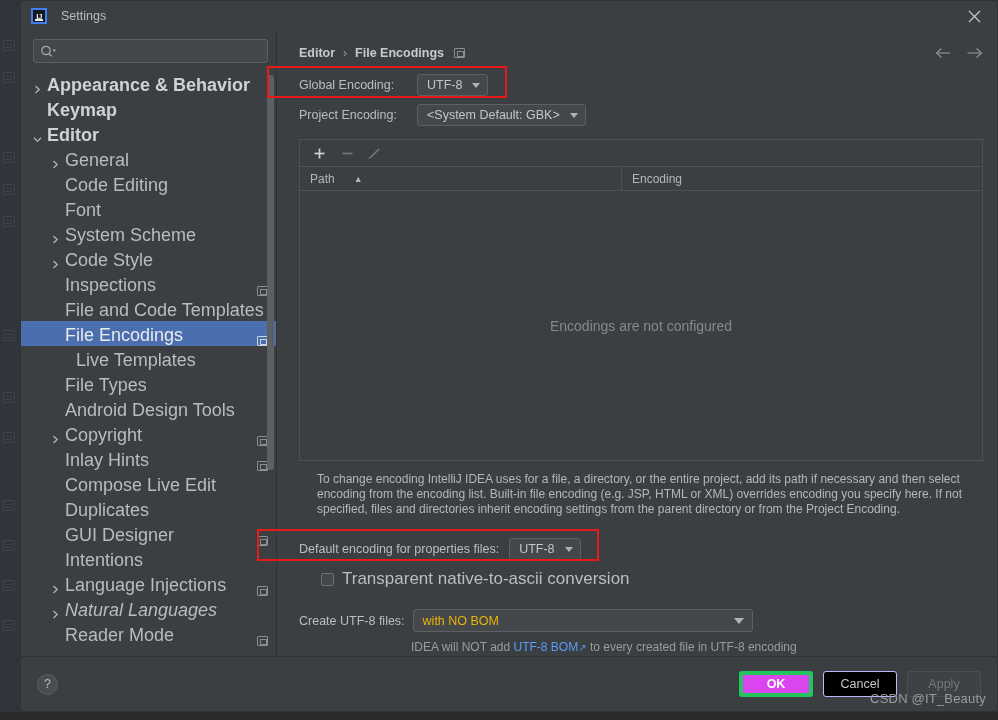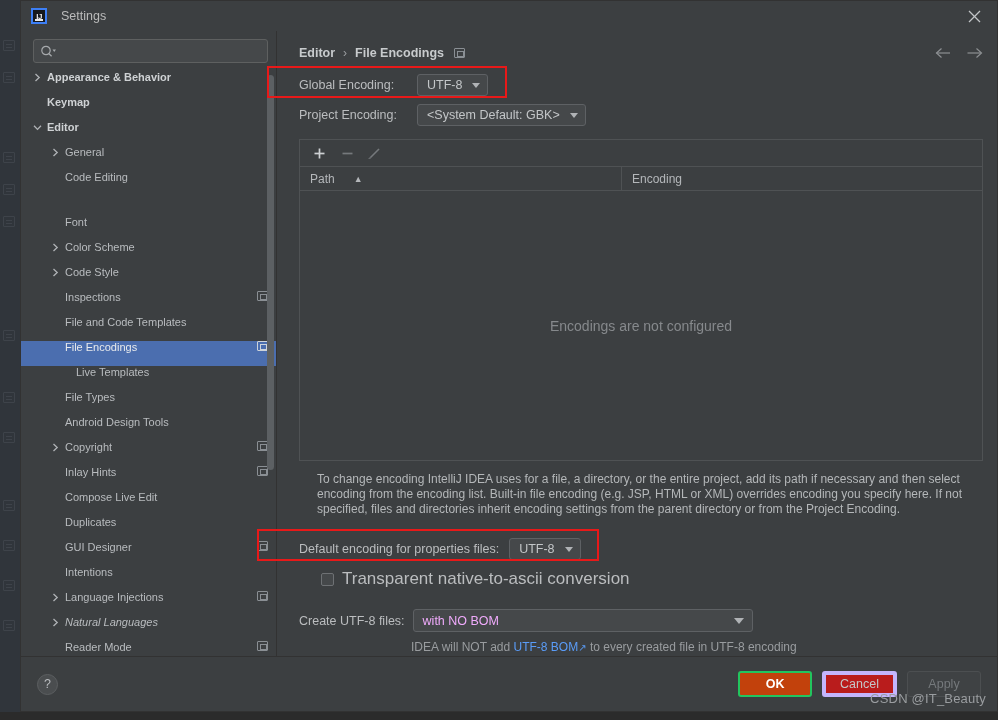--- a/index.html
+++ b/index.html
@@ -90,22 +90,22 @@
     border: 1px solid #5e6060; border-radius: 3px;
     display: flex; align-items: center; padding: 0 6px;
   }
   .search-icon { display: block; }
 
   .tree {
     flex: 1; overflow: hidden; position: relative;
     padding-top: 2px;
   }
   .tree-row {
-    height: 25px; display: flex; align-items: flex-start;
-    font-size: 11px; color: #b9bcbf;
+    height: 25px; display: flex; align-items: flex-end;
+    font-size: 18px; color: #b9bcbf;
     position: relative; padding-right: 8px;
     white-space: nowrap;
   }
   .tree-row.bold { color: #cfd2d4; font-weight: bold; }
   .tree-row.selected { background: #4b6eaf; color: #e8eaec; }
   .twisty {
     width: 13px; height: 13px; flex: 0 0 13px;
     display: flex; align-items: center; justify-content: center;
     margin-right: 3px;
   }
@@ -241,21 +241,21 @@
     background: #45484a;
   }
   .createrow {
     display: flex; align-items: center;
     margin-top: 20px;
   }
   .wide-combo {
     height: 23px; width: 340px; background: #45484a;
     border: 1px solid #5e6164; border-radius: 3px;
     display: flex; align-items: center; justify-content: space-between;
-    padding: 0 8px 0 9px; font-size: 12.5px; color: #f0abfc;
+    padding: 0 8px 0 9px; font-size: 12.5px; color: #eab308;
     margin-left: 8px;
   }
   .wide-combo .caret {
     width: 0; height: 0;
     border-left: 5px solid transparent;
     border-right: 5px solid transparent;
     border-top: 6px solid #b0b3b6;
   }
   .note {
     margin-top: 8px; padding-left: 112px;
@@ -278,25 +278,25 @@
     color: #b9bcbf; font-size: 12.5px;
     display: flex; align-items: center; justify-content: center;
   }
   .btn-group { margin-left: auto; display: flex; gap: 10px; }
   .btn {
     height: 26px; min-width: 74px; border-radius: 3px;
     font-size: 12.5px; display: flex; align-items: center;
     justify-content: center; padding: 0 14px;
   }
   .btn.primary {
-    background: #c2410c; border: 2px solid #22c55e;
+    background: #d946ef; border: 4px solid #22c55e;
     color: #ffffff; font-weight: bold;
   }
   .btn.normal {
-    background: #b91c1c; border: 4px solid #c4b5fd; color: #c4c7c9;
+    background: #000000; border: 1px solid #c4b5fd; color: #c4c7c9;
   }
   .btn.disabled {
     background: #3f4244; border: 1px solid #4c4f51; color: #75797c;
   }
   .watermark {
     position: absolute; right: 11px; bottom: 5px;
     font-size: 13px; color: #9a9da0;
     letter-spacing: .2px;
   }
   .bottom-bar {
@@ -375,31 +375,31 @@
                 <svg width="9" height="9" viewBox="0 0 9 9">
                   <polyline points="2.5,1 6.2,4.5 2.5,8" fill="none" stroke="#b0b3b6" stroke-width="1.3"></polyline>
                 </svg>
               </span>
               <span class="tree-label">General</span>
             </div>
             <div class="tree-row" style="padding-left: 28px;">
               <span class="twisty"></span>
               <span class="tree-label">Code Editing</span>
             </div>
-            <div class="tree-row" style="padding-left: 28px; margin-top: 20px;">
+            <div class="tree-row" style="padding-left: 28px;">
               <span class="twisty"></span>
               <span class="tree-label">Font</span>
             </div>
             <div class="tree-row" style="padding-left: 28px;">
               <span class="twisty">
                 <svg width="9" height="9" viewBox="0 0 9 9">
                   <polyline points="2.5,1 6.2,4.5 2.5,8" fill="none" stroke="#b0b3b6" stroke-width="1.3"></polyline>
                 </svg>
               </span>
-              <span class="tree-label">Color Scheme</span>
+              <span class="tree-label">System Scheme</span>
             </div>
             <div class="tree-row" style="padding-left: 28px;">
               <span class="twisty">
                 <svg width="9" height="9" viewBox="0 0 9 9">
                   <polyline points="2.5,1 6.2,4.5 2.5,8" fill="none" stroke="#b0b3b6" stroke-width="1.3"></polyline>
                 </svg>
               </span>
               <span class="tree-label">Code Style</span>
             </div>
             <div class="tree-row" style="padding-left: 28px;">

